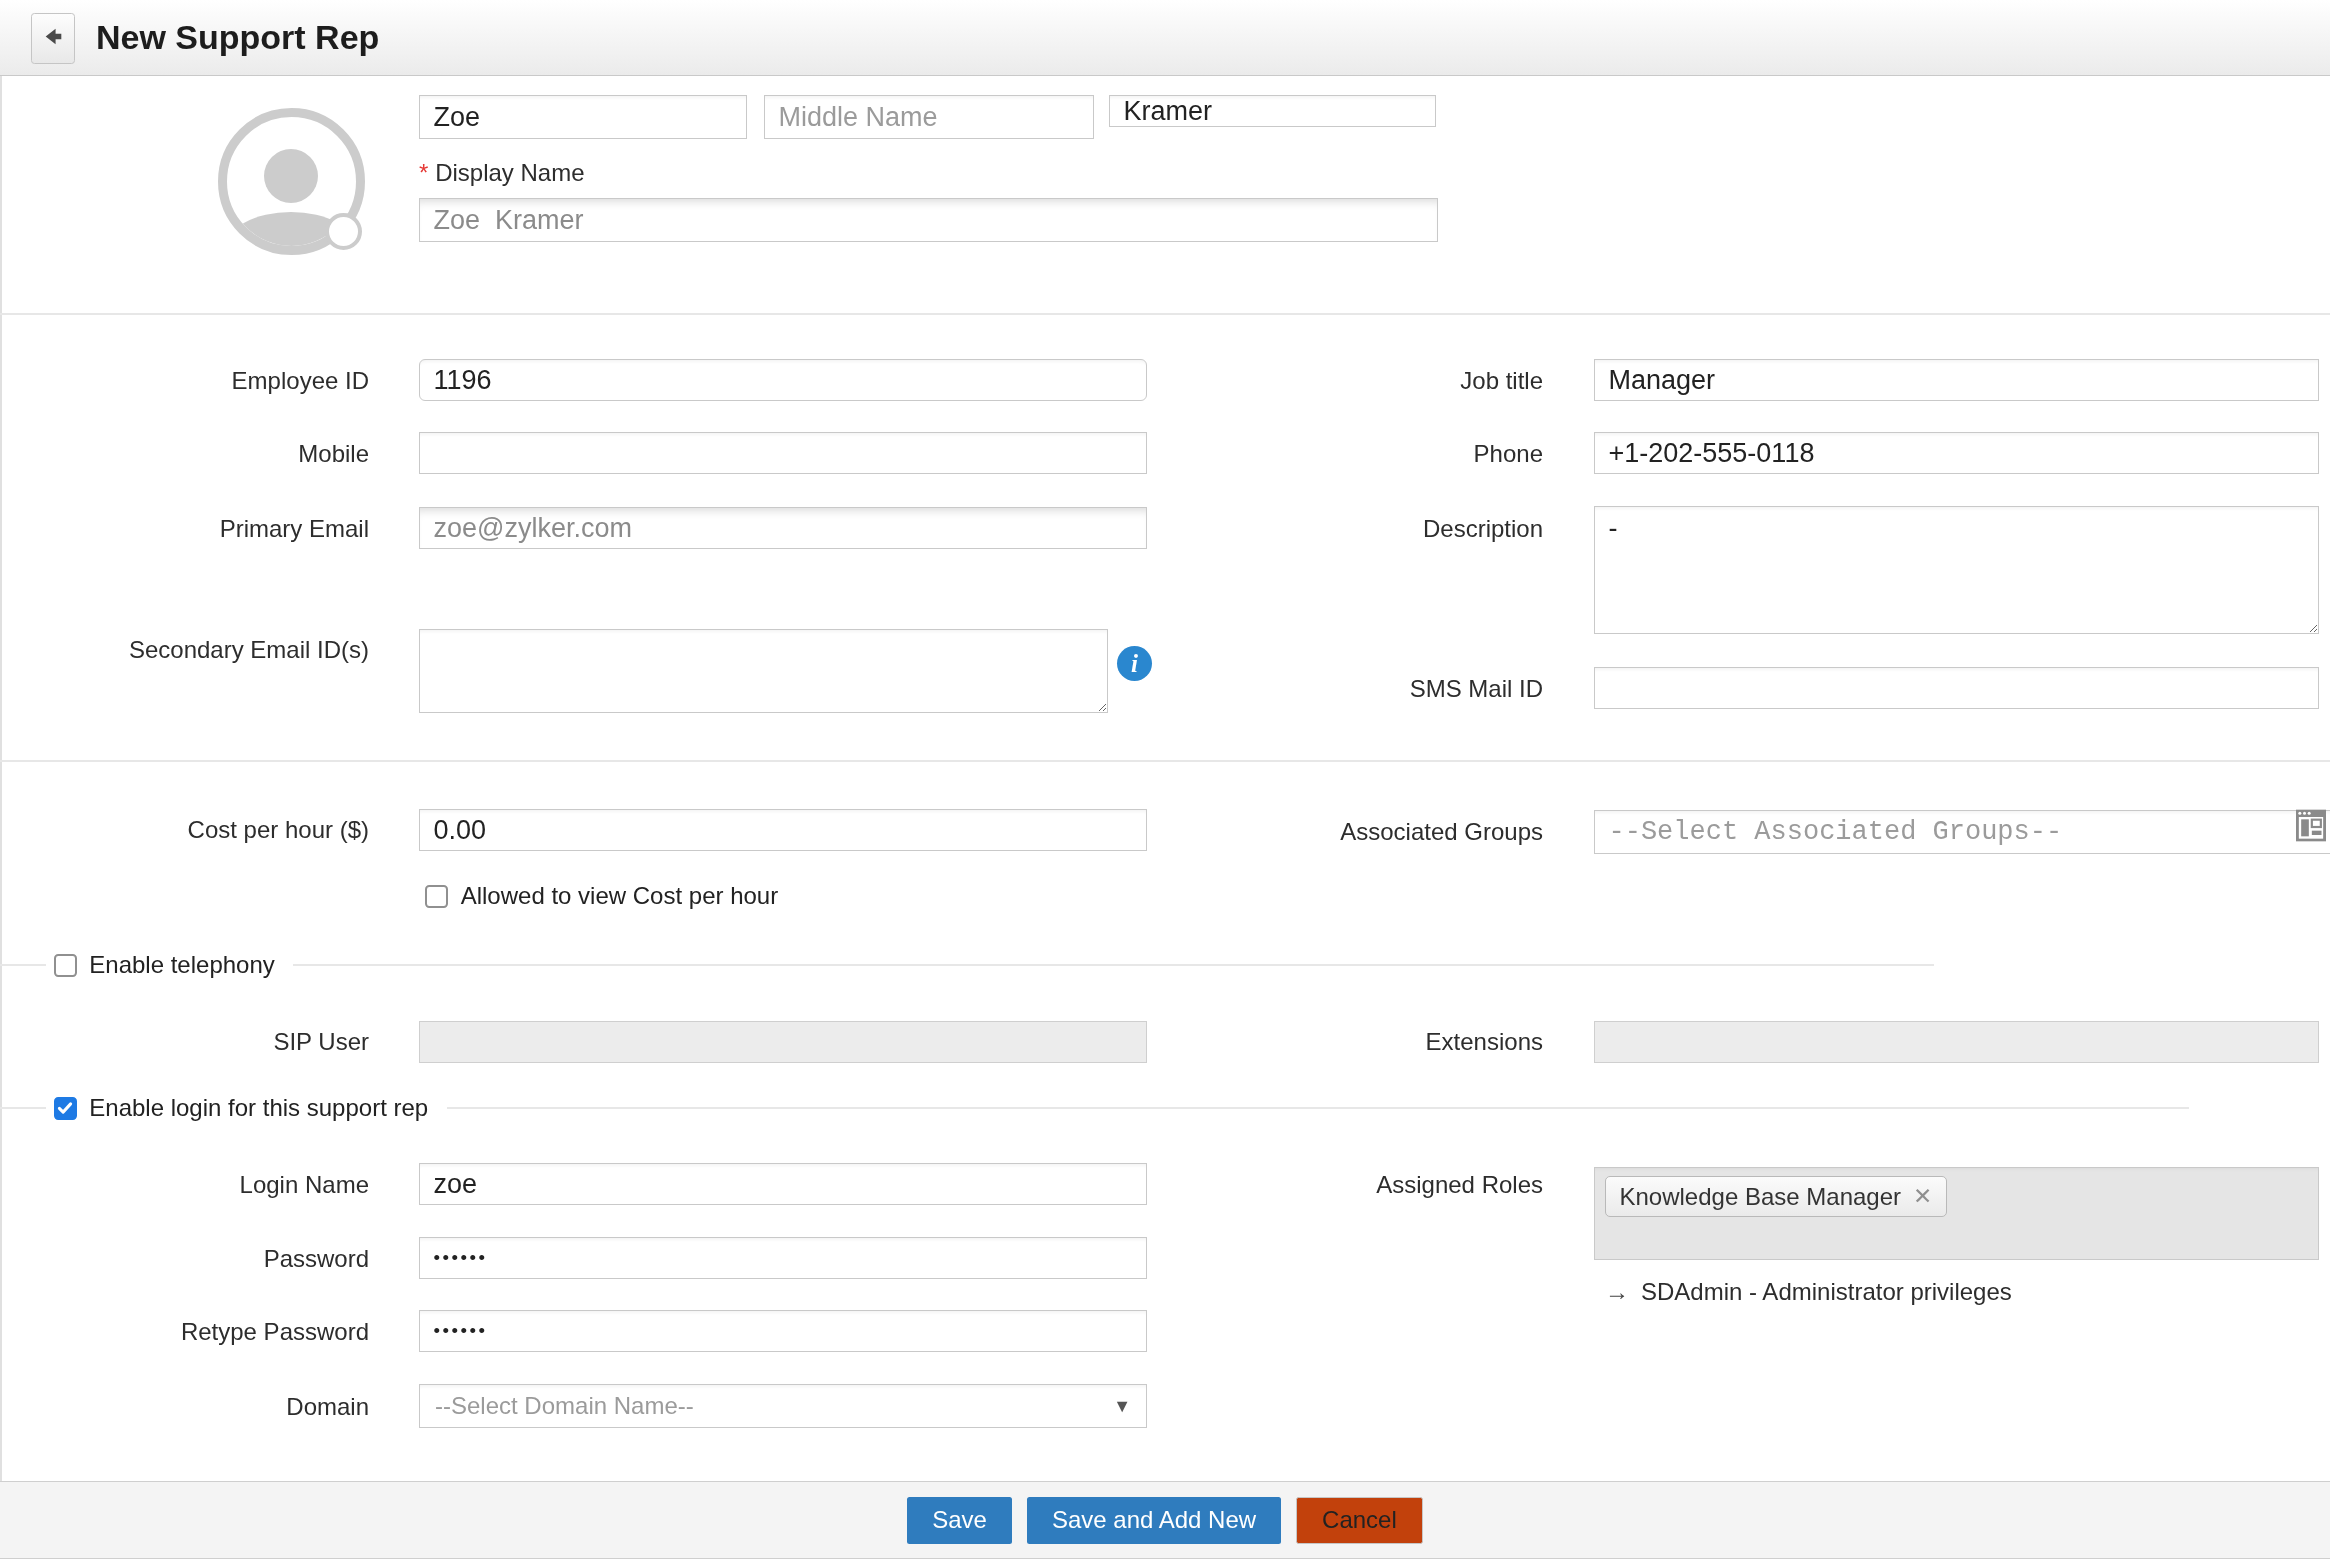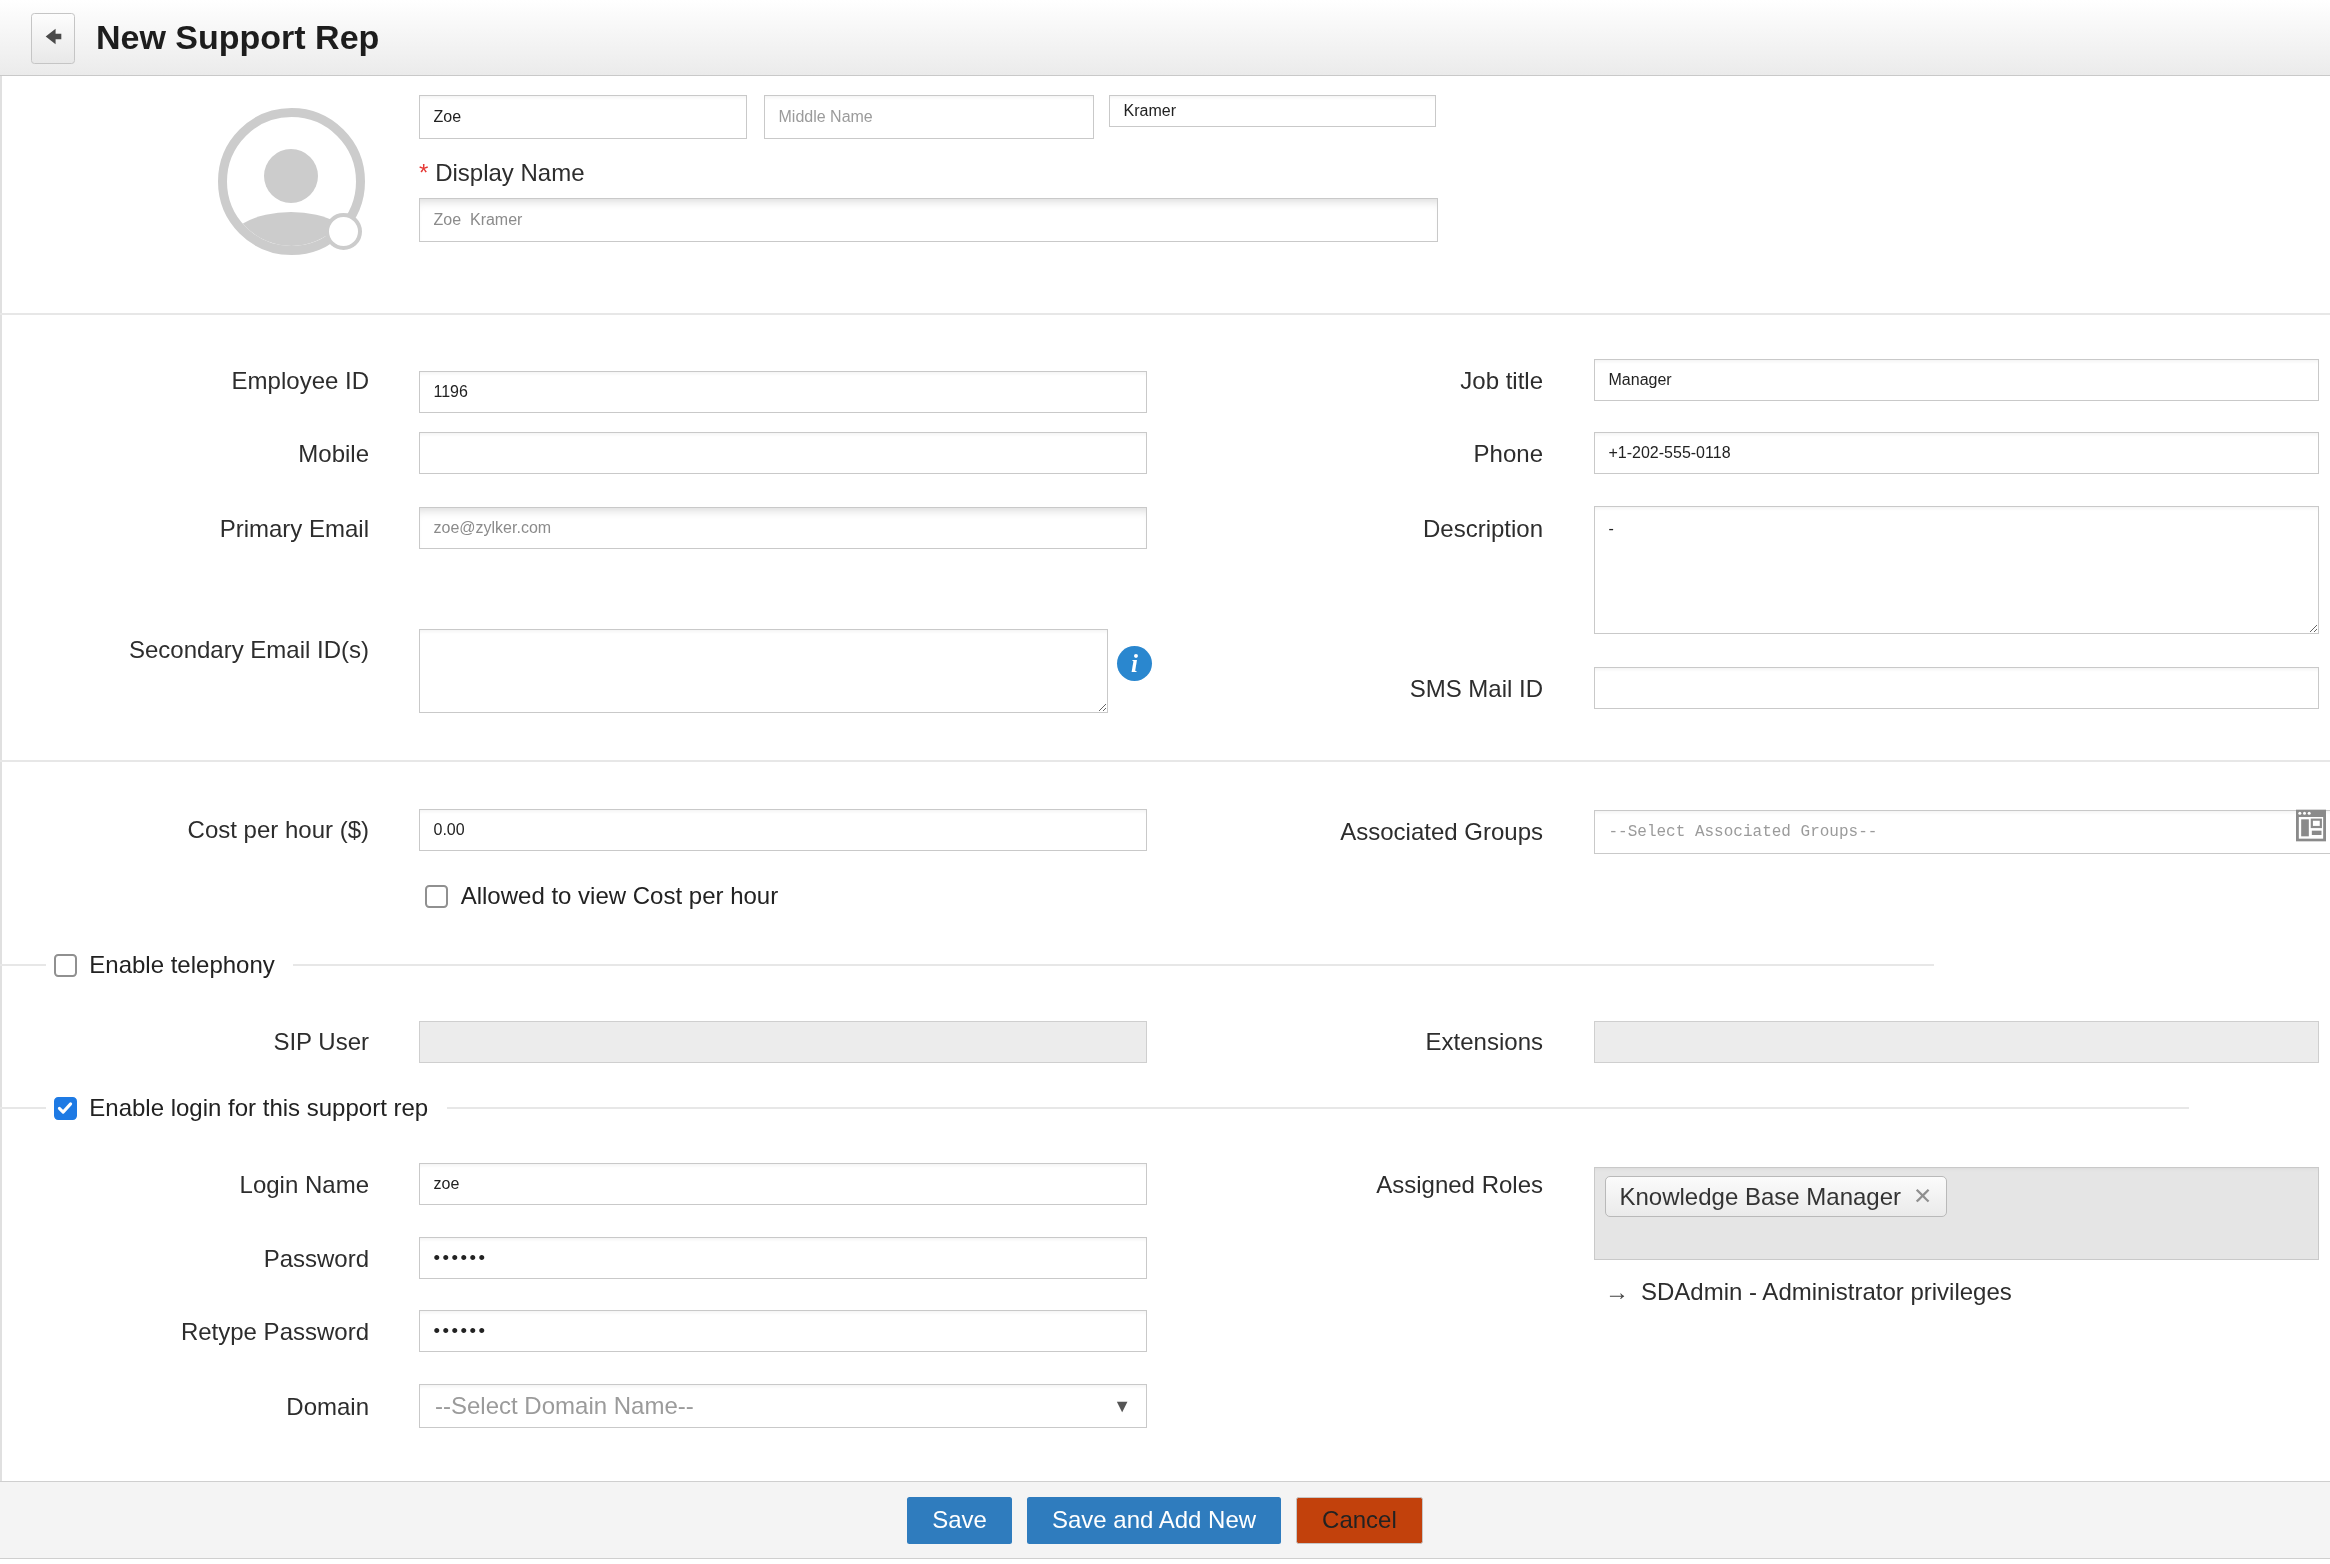--- a/index.html
+++ b/index.html
@@ -48,21 +48,21 @@
   .label {
     position: absolute; width: 304px; text-align: right;
     font-size: 24px; color: #2d2d2d; line-height: 29px; white-space: nowrap;
   }
   .label.lc { left: 65px; }
   .label.rc { left: 1239px; }
 
   .input {
     position: absolute; height: 42px;
     border: 1.7px solid #c9c9c9; background: #fff;
-    font-family: inherit; font-size: 16px; color: #222;
+    font-family: inherit; font-size: 27px; color: #222;
     padding: 0 13.5px;
     box-shadow: inset 0 4.2px 4.2px -3.4px rgba(0,0,0,0.07);
     outline: none;
   }
   .input::placeholder { color: #9b9b9b; opacity: 1; }
   .input.ro { color: #8b8b8b; box-shadow: inset 0 9.3px 9.3px -6.8px rgba(0,0,0,0.15); }
   .input.disabled { background: #ececec; border-color: #cfcfcf; box-shadow: none; }
   textarea.input { padding-top: 6.8px; line-height: 29px; }
   .l-in { left: 419px; width: 728px; }
   .r-in { left: 1594px; width: 725px; }
@@ -155,21 +155,21 @@
 <input class="input" style="left: 419px; top: 95px; width: 328px; height: 44px;" value="Zoe">
 <input class="input" style="left: 764px; top: 95px; width: 330px; height: 44px;" placeholder="Middle Name">
 <input class="input" style="left: 1109px; top: 95px; width: 327px; height: 32px;" value="Kramer">
 
 <div class="dn-label"><span class="req">*</span><span>Display Name</span></div>
 <input class="input ro" style="left: 419px; top: 198px; width: 1019px; height: 44px;" value="Zoe  Kramer">
 
 <div class="divider" style="top:313px;"></div>
 
 <div class="label lc" style="top:366px;">Employee ID</div>
-<input class="input l-in" style="top: 371px;" value="1196">
+<input class="input l-in" style="top: 359px; border-radius: 6px;" value="1196">
 
 <div class="label lc" style="top:439px;">Mobile</div>
 <input class="input l-in" style="top: 432px;" value="">
 
 <div class="label lc" style="top:514px;">Primary Email</div>
 <input class="input ro l-in" style="top: 507px;" value="zoe@zylker.com">
 
 <div class="label lc" style="top:635px;">Secondary Email ID(s)</div>
 <textarea class="input" style="left: 419px; top: 629px; width: 689px; height: 84px;"></textarea>
 <div class="info-icon">i</div>

